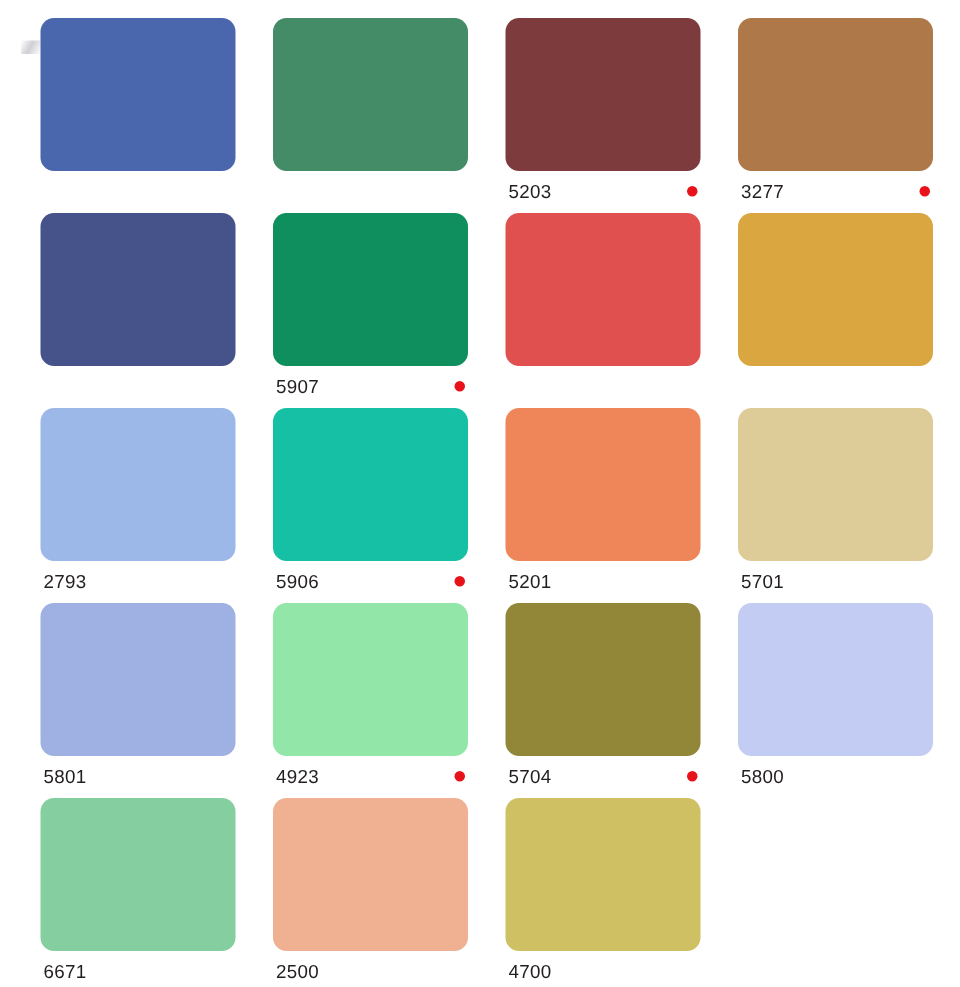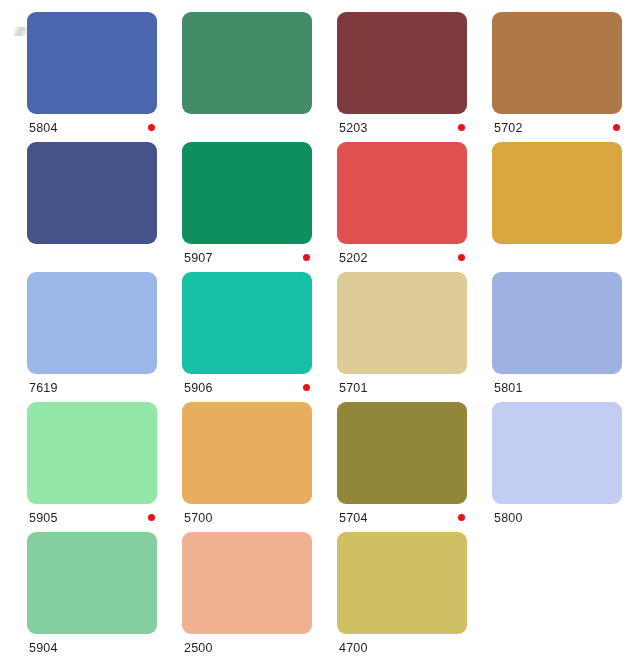--- a/index.html
+++ b/index.html
@@ -83,117 +83,109 @@
     background: linear-gradient(118deg, rgba(150,150,160,0.00) 0%, rgba(140,142,155,0.42) 48%, rgba(150,150,160,0.00) 100%);
     pointer-events: none;
   }
 </style>
 </head>
 <body>
 
 <div id="swatch-grid">
     <div class="swatch-cell">
       <div class="swatch-chip" style="background: rgb(74, 102, 173);"></div>
-      <div class="swatch-footer">
-        <span class="swatch-label">5804</span>
-        <span class="swatch-dot" style="background: rgb(232, 19, 26);"></span>
-      </div>
     </div>
     <div class="swatch-cell">
       <div class="swatch-chip" style="background: rgb(68, 139, 103);"></div>
     </div>
     <div class="swatch-cell">
       <div class="swatch-chip" style="background: rgb(126, 59, 62);"></div>
       <div class="swatch-footer">
         <span class="swatch-label">5203</span>
         <span class="swatch-dot" style="background: rgb(232, 19, 26);"></span>
       </div>
     </div>
     <div class="swatch-cell">
       <div class="swatch-chip" style="background: rgb(175, 120, 72);"></div>
       <div class="swatch-footer">
-        <span class="swatch-label">5702</span>
+        <span class="swatch-label">3277</span>
         <span class="swatch-dot" style="background: rgb(232, 19, 26);"></span>
       </div>
     </div>
     <div class="swatch-cell">
       <div class="swatch-chip" style="background: rgb(69, 83, 138);"></div>
     </div>
     <div class="swatch-cell">
       <div class="swatch-chip" style="background: rgb(14, 143, 93);"></div>
       <div class="swatch-footer">
         <span class="swatch-label">5907</span>
         <span class="swatch-dot" style="background: rgb(232, 19, 26);"></span>
       </div>
     </div>
     <div class="swatch-cell">
       <div class="swatch-chip" style="background: rgb(224, 80, 78);"></div>
-      <div class="swatch-footer">
-        <span class="swatch-label">5202</span>
-        <span class="swatch-dot" style="background: rgb(232, 19, 26);"></span>
-      </div>
     </div>
     <div class="swatch-cell">
       <div class="swatch-chip" style="background: rgb(217, 166, 63);"></div>
     </div>
     <div class="swatch-cell">
       <div class="swatch-chip" style="background: rgb(156, 184, 232);"></div>
       <div class="swatch-footer">
-        <span class="swatch-label">7619</span>
+        <span class="swatch-label">2793</span>
       </div>
     </div>
     <div class="swatch-cell">
       <div class="swatch-chip" style="background: rgb(22, 192, 164);"></div>
       <div class="swatch-footer">
         <span class="swatch-label">5906</span>
         <span class="swatch-dot" style="background: rgb(232, 19, 26);"></span>
+      </div>
+    </div>
+    <div class="swatch-cell">
+      <div class="swatch-chip" style="background: rgb(238, 134, 89);"></div>
+      <div class="swatch-footer">
+        <span class="swatch-label">5201</span>
       </div>
     </div>
     <div class="swatch-cell">
       <div class="swatch-chip" style="background: rgb(221, 203, 152);"></div>
       <div class="swatch-footer">
         <span class="swatch-label">5701</span>
       </div>
     </div>
     <div class="swatch-cell">
       <div class="swatch-chip" style="background: rgb(159, 176, 226);"></div>
       <div class="swatch-footer">
         <span class="swatch-label">5801</span>
       </div>
     </div>
     <div class="swatch-cell">
       <div class="swatch-chip" style="background: rgb(146, 230, 167);"></div>
       <div class="swatch-footer">
-        <span class="swatch-label">5905</span>
+        <span class="swatch-label">4923</span>
         <span class="swatch-dot" style="background: rgb(232, 19, 26);"></span>
-      </div>
-    </div>
-    <div class="swatch-cell">
-      <div class="swatch-chip" style="background: rgb(232, 173, 94);"></div>
-      <div class="swatch-footer">
-        <span class="swatch-label">5700</span>
       </div>
     </div>
     <div class="swatch-cell">
       <div class="swatch-chip" style="background: rgb(146, 135, 57);"></div>
       <div class="swatch-footer">
         <span class="swatch-label">5704</span>
         <span class="swatch-dot" style="background: rgb(232, 19, 26);"></span>
       </div>
     </div>
     <div class="swatch-cell">
       <div class="swatch-chip" style="background: rgb(195, 205, 244);"></div>
       <div class="swatch-footer">
         <span class="swatch-label">5800</span>
       </div>
     </div>
     <div class="swatch-cell">
       <div class="swatch-chip" style="background: rgb(133, 206, 160);"></div>
       <div class="swatch-footer">
-        <span class="swatch-label">5904</span>
+        <span class="swatch-label">6671</span>
       </div>
     </div>
     <div class="swatch-cell">
       <div class="swatch-chip" style="background: rgb(240, 176, 146);"></div>
       <div class="swatch-footer">
         <span class="swatch-label">2500</span>
       </div>
     </div>
     <div class="swatch-cell">
       <div class="swatch-chip" style="background: rgb(206, 192, 99);"></div>

